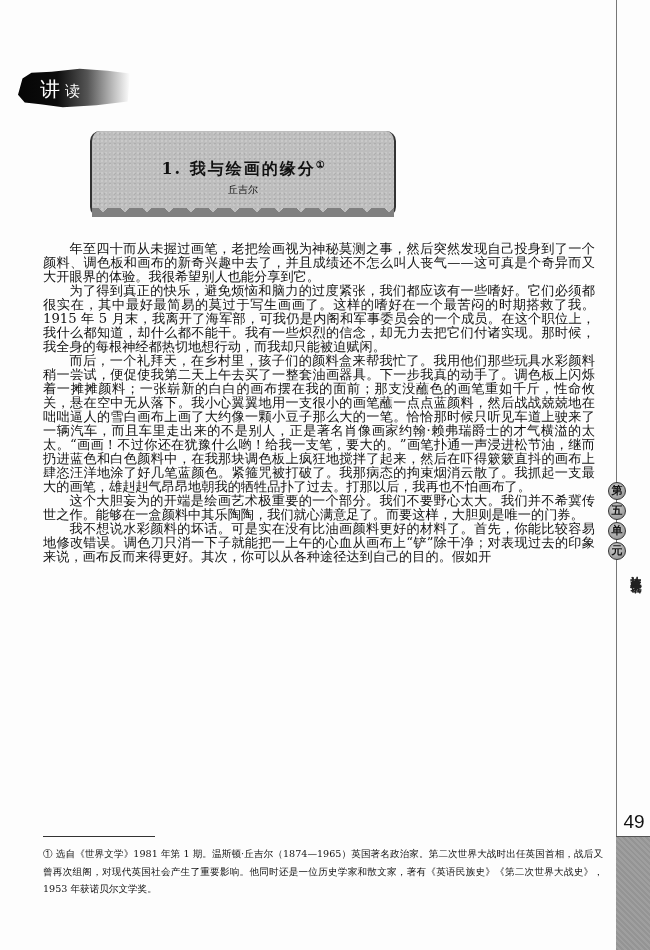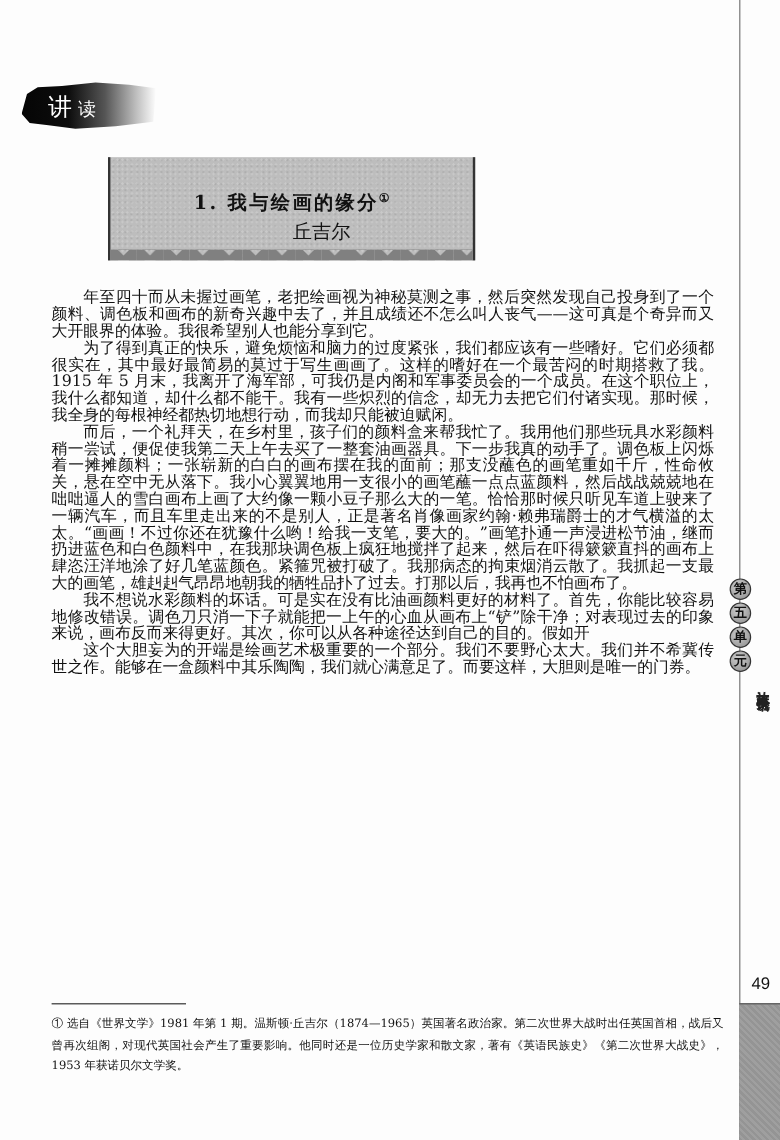--- a/index.html
+++ b/index.html
@@ -17,21 +17,21 @@
     background: #777;
   }
   .margin-tab-shade {
     position: absolute; left: 616px; top: 836px; width: 34px; height: 114px;
     background: #9a9a9a;
     border-top: 1px solid #555;
     background-image: repeating-linear-gradient(45deg, rgba(0,0,0,0.04) 0 2px, rgba(255,255,255,0.05) 2px 4px);
   }
   .page-number {
     position: absolute; left: 620px; top: 811px; width: 28px;
-    font-family: "Liberation Sans", sans-serif; font-size: 14px; color: #111;
+    font-family: "Liberation Sans", sans-serif; font-size: 19px; color: #111;
     text-align: center;
   }
   .unit-badges {
     position: absolute; left: 607px; top: 482px; width: 20px;
     display: flex; flex-direction: column; gap: 2px; align-items: center;
   }
   .unit-badge {
     width: 18px; height: 18px; border-radius: 50%;
     background: radial-gradient(circle at 40% 35%, #cfcfcf, #8a8a8a);
     border: 1px solid #333;
@@ -56,36 +56,36 @@
   .section-banner-text .small { font-size: 15px; margin-left: 3px; }
 
   
   .title-box {
     position: absolute; left: 90px; top: 131px; width: 306px; height: 86px;
     background: #bdbdbd;
     background-image:
       radial-gradient(rgba(255,255,255,0.18) 1px, transparent 1px),
       radial-gradient(rgba(0,0,0,0.08) 1px, transparent 1px);
     background-size: 4px 4px, 5px 5px;
-    border-left: 2px solid #333; border-right: 2px solid #333;
+    border-left: 2px solid #333; border-right: 2px solid #333; border-radius: 10px;
   }
   .title-box .zigzag {
     position: absolute; left: 0; bottom: 0; width: 100%; height: 9px;
     background:
       linear-gradient(135deg, transparent 50%, #808080 50%) 0 0 / 22px 9px repeat-x,
       linear-gradient(225deg, transparent 50%, #808080 50%) 0 0 / 22px 9px repeat-x;
   }
   .article-title {
     position: absolute; left: 0; top: 28px; width: 100%; text-align: center;
     font-size: 16px; font-weight: bold; letter-spacing: 2px; color: #111;
   }
   .article-title sup { font-size: 10px; vertical-align: 6px; letter-spacing: 0; }
   .article-author {
     position: absolute; left: 0; top: 52px; width: 100%; text-align: center;
-    font-family: Liberation Serif, serif; font-size: 16px; color: #111; margin-left: 25px;
+    font-family: Liberation Serif, serif; font-size: 10px; color: #111;
   }
 
   
   .body-text {
     position: absolute; left: 43px; top: 242px; width: 552px;
     font-size: 13.2px; line-height: 14px; color: #111;
     text-align: justify;
   }
   .body-text p { text-indent: 2em; }
 
@@ -125,22 +125,22 @@
       <span>1. 我与绘画的缘分</span><sup>①</sup>
     </div>
     <div class="article-author">丘吉尔</div>
     <div class="zigzag"></div>
   </div>
 
   <div class="body-text">
     <p>年至四十而从未握过画笔，老把绘画视为神秘莫测之事，然后突然发现自己投身到了一个颜料、调色板和画布的新奇兴趣中去了，并且成绩还不怎么叫人丧气——这可真是个奇异而又大开眼界的体验。我很希望别人也能分享到它。</p>
     <p>为了得到真正的快乐，避免烦恼和脑力的过度紧张，我们都应该有一些嗜好。它们必须都很实在，其中最好最简易的莫过于写生画画了。这样的嗜好在一个最苦闷的时期搭救了我。1915 年 5 月末，我离开了海军部，可我仍是内阁和军事委员会的一个成员。在这个职位上，我什么都知道，却什么都不能干。我有一些炽烈的信念，却无力去把它们付诸实现。那时候，我全身的每根神经都热切地想行动，而我却只能被迫赋闲。</p>
     <p>而后，一个礼拜天，在乡村里，孩子们的颜料盒来帮我忙了。我用他们那些玩具水彩颜料稍一尝试，便促使我第二天上午去买了一整套油画器具。下一步我真的动手了。调色板上闪烁着一摊摊颜料；一张崭新的白白的画布摆在我的面前；那支没蘸色的画笔重如千斤，性命攸关，悬在空中无从落下。我小心翼翼地用一支很小的画笔蘸一点点蓝颜料，然后战战兢兢地在咄咄逼人的雪白画布上画了大约像一颗小豆子那么大的一笔。恰恰那时候只听见车道上驶来了一辆汽车，而且车里走出来的不是别人，正是著名肖像画家约翰·赖弗瑞爵士的才气横溢的太太。“画画！不过你还在犹豫什么哟！给我一支笔，要大的。”画笔扑通一声浸进松节油，继而扔进蓝色和白色颜料中，在我那块调色板上疯狂地搅拌了起来，然后在吓得簌簌直抖的画布上肆恣汪洋地涂了好几笔蓝颜色。紧箍咒被打破了。我那病态的拘束烟消云散了。我抓起一支最大的画笔，雄赳赳气昂昂地朝我的牺牲品扑了过去。打那以后，我再也不怕画布了。</p>
+    <p>这个大胆妄为的开端是绘画艺术极重要的一个部分。我们不要野心太大。我们并不希冀传世之作。能够在一盒颜料中其乐陶陶，我们就心满意足了。而要这样，大胆则是唯一的门券。</p>
     <p>我不想说水彩颜料的坏话。可是实在没有比油画颜料更好的材料了。首先，你能比较容易地修改错误。调色刀只消一下子就能把一上午的心血从画布上“铲”除干净；对表现过去的印象来说，画布反而来得更好。其次，你可以从各种途径达到自己的目的。假如开</p>
-    <p>这个大胆妄为的开端是绘画艺术极重要的一个部分。我们不要野心太大。我们并不希冀传世之作。能够在一盒颜料中其乐陶陶，我们就心满意足了。而要这样，大胆则是唯一的门券。</p>
   </div>
 
   <div class="footnote-rule"></div>
   <div class="footnotes">
     <p>① 选自《世界文学》1981 年第 1 期。温斯顿·丘吉尔（1874—1965）英国著名政治家。第二次世界大战时出任英国首相，战后又曾再次组阁，对现代英国社会产生了重要影响。他同时还是一位历史学家和散文家，著有《英语民族史》《第二次世界大战史》，1953 年获诺贝尔文学奖。</p>
   </div>
 
 </div>
 
 </body></html>

